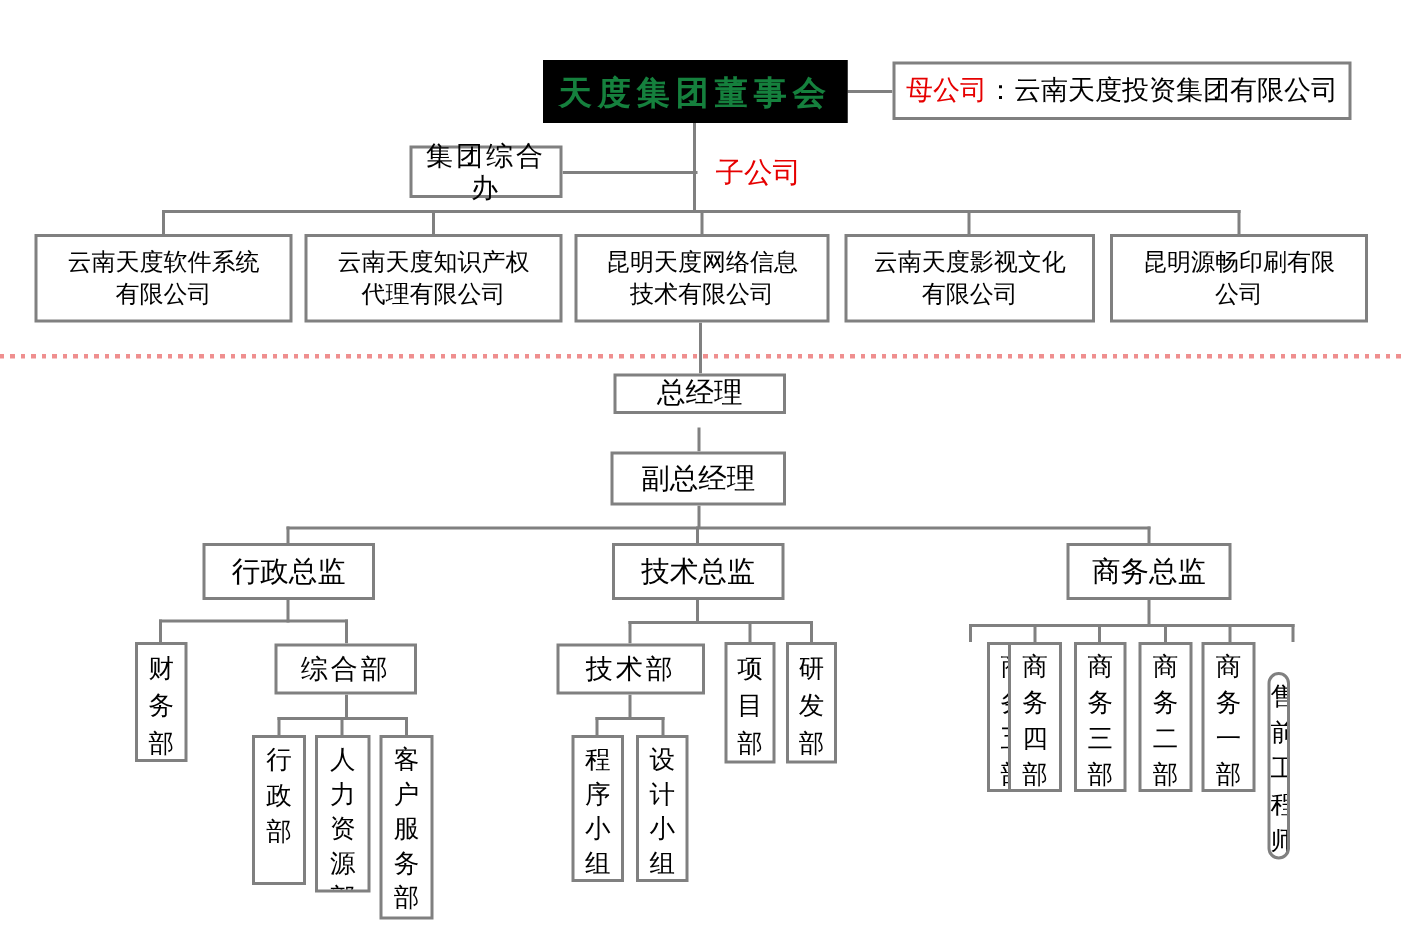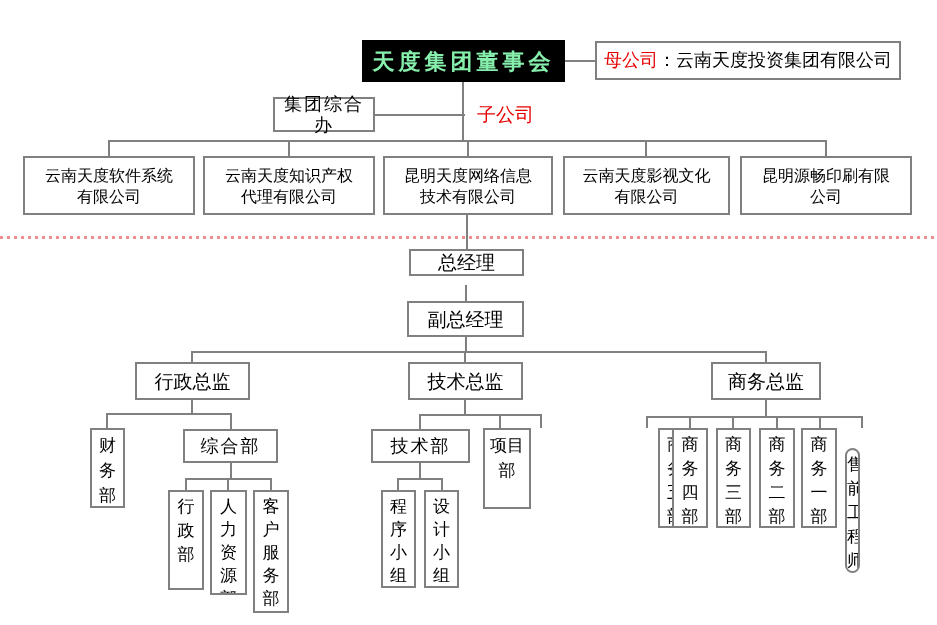--- a/index.html
+++ b/index.html
@@ -15,21 +15,21 @@
     display:flex; flex-direction:column; align-items:center; justify-content:center;
     text-align:center; font-size:16px; line-height:21px;
   }
   .box.single { font-size:19px; }
   .box.mid { font-size:18px; letter-spacing:2px; }
   .vbox {
     display:block; padding-top:3px; font-size:17px; line-height:24px;
     word-break:break-all; overflow:hidden;
   }
   .black-box {
-    background:#000; color:#86efac; border-color:#000;
+    background:#000; color:#15803d; border-color:#000;
     font-size:22px; font-weight:bold; letter-spacing:4px;
   }
   .hline, .vline { position:absolute; background:var(--line_gray,#808080); }
   .hline { height:2px; } .vline { width:2px; }
   .divider {
     position:absolute; left:0; top:236px; width:937px; height:3px;
     background:repeating-linear-gradient(90deg, var(--divider_red,#ef8f8f) 0 3px, transparent 3px 7px);
   }
   .red { color:var(--accent_red,#e60000); }
   .floating-label { position:absolute; font-size:19px; white-space:nowrap; }
@@ -153,21 +153,22 @@
   <div class="box mid" style="left:183px;top:429px;width:95px;height:34px;">
     <span>综合部</span>
   </div>
   <div class="box vbox" style="left:168px;top:490px;width:36px;height:100px;">行政部</div>
   <div class="box vbox" style="left:210px;top:490px;width:37px;height:105px;line-height:23px;">人力资源部</div>
   <div class="box vbox" style="left:253px;top:490px;width:36px;height:123px;line-height:23px;">客户服务部</div>
 
   <div class="box mid" style="left:371px;top:429px;width:99px;height:34px;">
     <span>技术部</span>
   </div>
-  <div class="box vbox" style="left:483px;top:428px;width:48px;height:81px;line-height:25px;">项目部</div>
+  <div class="box vbox" style="left:483px;top:428px;width:34px;height:81px;line-height:25px;">项目部</div>
+  <div class="box vbox" style="left:524px;top:428px;width:34px;height:81px;line-height:25px;">研发部</div>
   <div class="box vbox" style="left:381px;top:490px;width:35px;height:98px;line-height:23px;">程序小组</div>
   <div class="box vbox" style="left:424px;top:490px;width:35px;height:98px;line-height:23px;">设计小组</div>
 
   <div class="box vbox" style="left:630px;top:428px;width:35px;height:100px;margin-left:28px;">商务五部</div>
   <div class="box vbox" style="left:672px;top:428px;width:36px;height:100px;">商务四部</div>
   <div class="box vbox" style="left:716px;top:428px;width:35px;height:100px;">商务三部</div>
   <div class="box vbox" style="left:759px;top:428px;width:36px;height:100px;">商务二部</div>
   <div class="box vbox" style="left:801px;top:428px;width:36px;height:100px;">商务一部</div>
   <div class="box vbox" style="left:845px;top:448px;width:15px;height:125px;border-radius:10px;">售前工程师</div>
 

